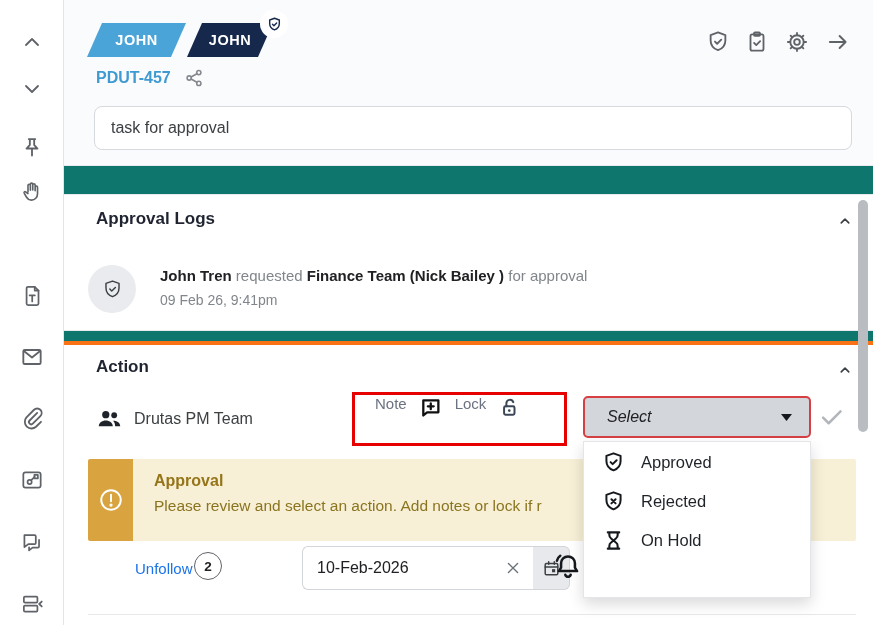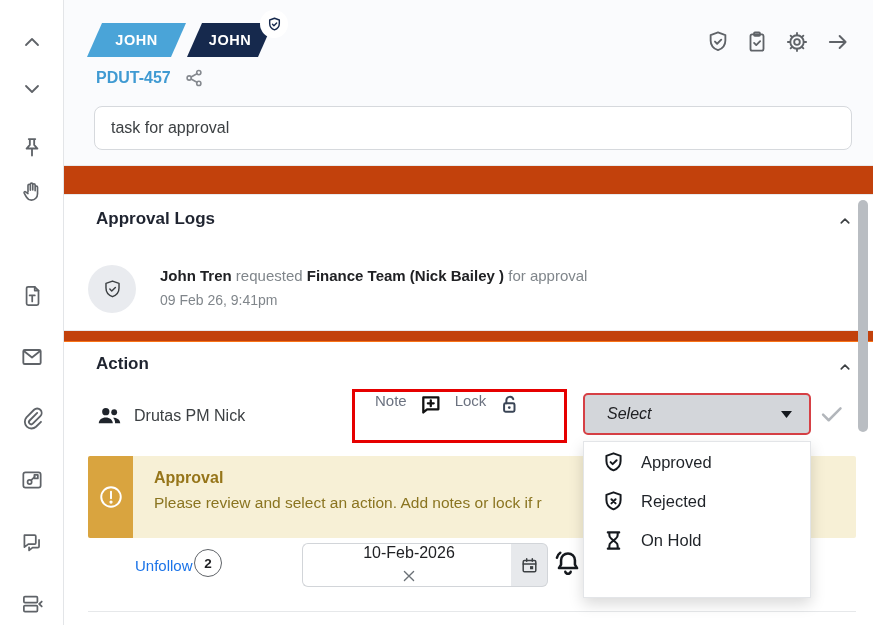--- a/index.html
+++ b/index.html
@@ -11,21 +11,21 @@
   }
   svg { display:block; }
 
   
   .sidebar { position:absolute; left:0; top:0; width:64px; height:625px;
              background:#fff; border-right:1px solid #e3e5e8; z-index:40; }
   .side-btn { position:absolute; left:17px; width:30px; height:30px;
               display:flex; align-items:center; justify-content:center; color:#5f6368; cursor:pointer; }
 
   
-  .main { position:absolute; left:64px; top:0; width:809px; height:625px; background:#c2410c; }
+  .main { position:absolute; left:64px; top:0; width:809px; height:625px; background:#0f766e; }
 
   .top-section { position:absolute; left:0; top:0; width:809px; height:166px;
                  background:#fafbfd; border-bottom:1px solid #e8eaed; }
 
   .tag { position:absolute; top:23px; height:34px; color:#fff; font-weight:bold;
          font-size:14.5px; letter-spacing:.5px; display:flex; align-items:center; justify-content:center;
          clip-path:polygon(15px 0, 100% 0, calc(100% - 15px) 100%, 0 100%); cursor:pointer; }
   .tag-john { left:23px; width:99px; background:#4aa4d8; }
   .tag-finc { left:123px; width:86px; background:#16294d; }
   .tag-badge { position:absolute; left:196px; top:10px; width:28px; height:28px; background:#fff;
@@ -38,21 +38,21 @@
   .task-id { position:absolute; left:32px; top:69px; font-size:16px; font-weight:bold;
              color:#3f9ad2; cursor:pointer; }
   .share-btn { position:absolute; left:119px; top:66px; width:24px; height:24px; color:#85898f; cursor:pointer; }
 
   .title-input { position:absolute; left:30px; top:106px; width:758px; height:44px;
                  background:#fff; border:1px solid #d6d9dd; border-radius:8px;
                  font-size:16px; color:#3c4043; padding:0 16px; font-family:inherit; outline:none; }
 
   .card { position:absolute; left:0; width:809px; background:#fff; }
   .logs-card { top:194px; height:137px; border-top:1px solid #e8eaed; border-bottom:1px solid #e8eaed; }
-  .action-card { top:341px; height:284px; border-top:1px solid #f97316; }
+  .action-card { top:341px; height:284px; border-top:4px solid #f97316; }
 
   .section-title { position:absolute; left:32px; font-size:17px; font-weight:bold; color:#1f2430; }
   .collapse-btn { position:absolute; left:772px; width:20px; height:20px; color:#3c4043; cursor:pointer; }
 
   .log-avatar { position:absolute; left:24px; top:70px; width:48px; height:48px; border-radius:50%;
                 background:#e9ebef; display:flex; align-items:center; justify-content:center; color:#3c4043; }
   .log-line { position:absolute; left:96px; top:72px; font-size:15px; color:#80868b; width:660px; }
   .log-strong { color:#202124; font-weight:bold;text-align:right; }
   .log-time { position:absolute; left:96px; top:97px; font-size:14px; color:#80868b; }
 
@@ -78,22 +78,22 @@
   .alert-title { font-size:16px; font-weight:bold; color:#96751a; }
   .alert-msg { font-size:15.5px; color:#8a7420; margin-top:7px; white-space:nowrap; }
 
   .unfollow { position:absolute; left:71px; top:215px; font-size:15px; color:#1a73e8; cursor:pointer; }
   .follower-badge { position:absolute; left:130px; top:207px; width:28px; height:28px;
                     border:1.5px solid #5f6368; border-radius:50%; background:#fff;
                     display:flex; align-items:center; justify-content:center;
                     font-size:13.5px; font-weight:bold; color:#202124; cursor:pointer; }
 
   .date-group { position:absolute; left:238px; top:201px; height:44px; display:flex; }
-  .date-input { width:209px; border:1px solid #d2d5d9; border-right:none; border-radius:6px 0 0 6px;
-                background:#fff; display:flex; align-items:center; padding:0 10px 0 14px; cursor:text;flex-direction:column; }
+  .date-input { width:231px; border:1px solid #d2d5d9; border-right:none; border-radius:6px 0 0 6px;
+                background:#fff; display:flex; align-items:center; padding:0 10px 0 14px; cursor:text; }
   .date-value { font-size:16px; color:#202124; flex:1; }
   .date-clear { width:20px; height:20px; color:#6b7177; cursor:pointer; }
   .date-cal-btn { width:37px; background:#e7e9ec; border:1px solid #d2d5d9; border-left:none;
                   border-radius:0 6px 6px 0; display:flex; align-items:center; justify-content:center;
                   color:#3c4043; cursor:pointer; }
   .bell-btn { position:absolute; left:488px; top:204px; width:32px; height:34px; color:#15191e; cursor:pointer; }
 
   .bottom-divider { position:absolute; left:24px; top:269px; width:768px; border-top:1px solid #e6e8ea; }
 
   .dropdown-panel { position:absolute; left:519px; top:441px; width:228px; height:157px;
@@ -257,21 +257,21 @@
     </div>
 
     <div class="team-icon">
       <svg width="31" height="28" viewBox="0 0 24 24" fill="currentColor" stroke="none">
           <circle cx="8.8" cy="8.3" r="3.1"></circle>
           <path d="M2.8 18.2c0-3.1 2.7-5 6-5s6 1.9 6 5z"></path>
           <circle cx="16" cy="8.8" r="2.5"></circle>
           <path d="M16.4 13.4c2.7.4 4.8 2.1 4.8 4.8h-4.4c0-1.9-.6-3.5-1.8-4.6z"></path>
         </svg>
     </div>
-    <div class="team-name">Drutas PM Nick</div>
+    <div class="team-name">Drutas PM Team</div>
 
     <div class="annotation-box">
       <span class="mini-label">Note</span>
       <span class="note-glyph">
         <svg width="26" height="26" viewBox="0 0 24 24" fill="none" stroke="currentColor" stroke-width="2.1" stroke-linecap="round" stroke-linejoin="round">
             <path d="M4.9 5h13.9v11H8.4l-3.5 2.9z"></path>
             <path d="M11.8 7.7v5.4M9.1 10.4h5.4"></path>
           </svg>
       </span>
       <span class="mini-label">Lock</span>

